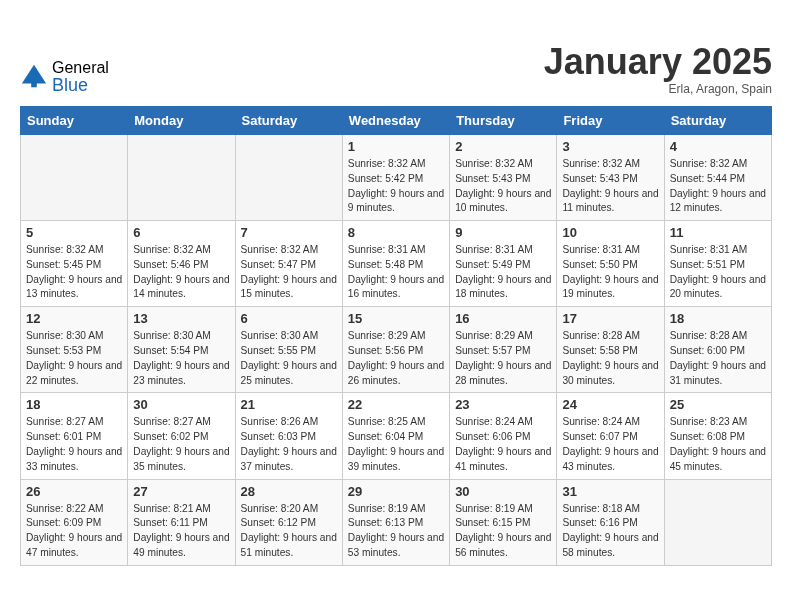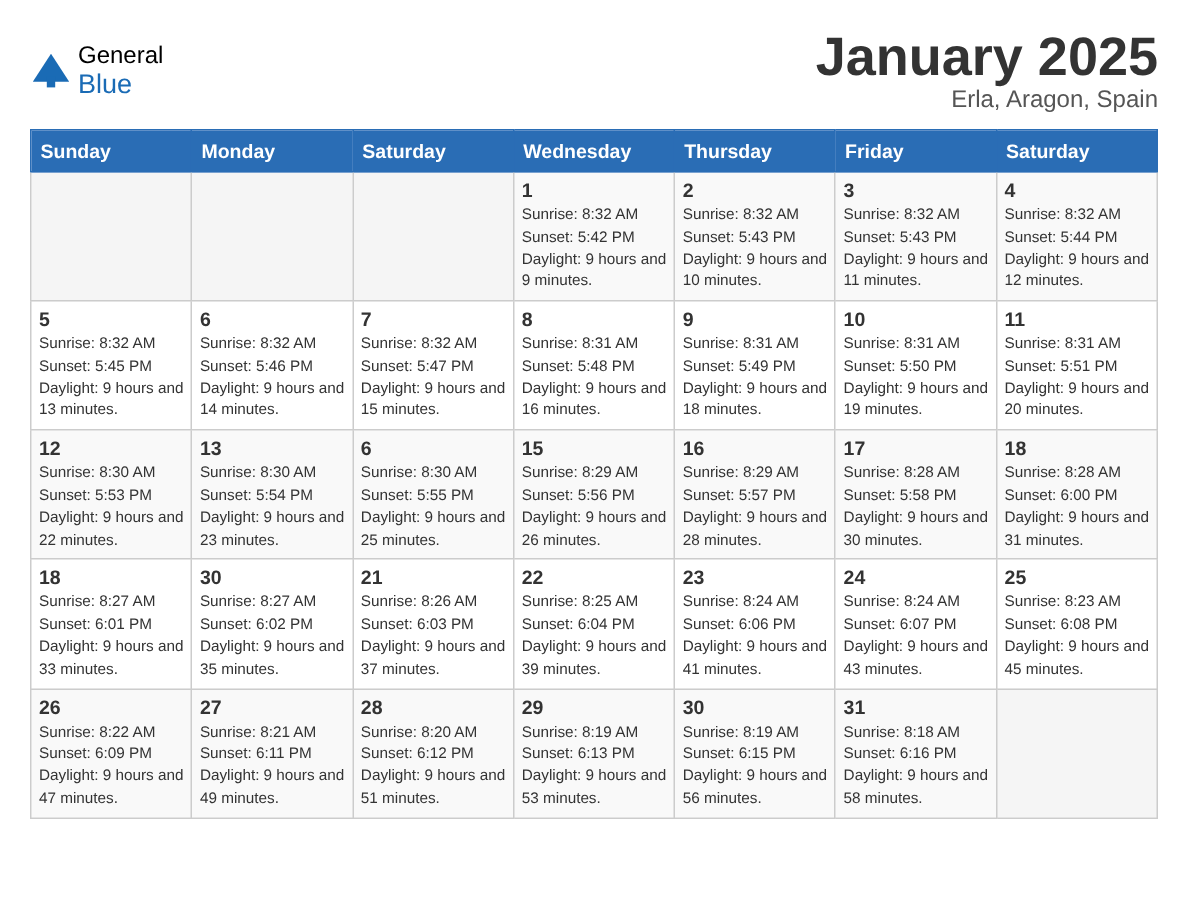--- a/index.html
+++ b/index.html
@@ -6,21 +6,21 @@
     body {
       font-family: Arial, sans-serif;
       background: #fff;
       width: 792px;
       min-height: 612px;
       padding: 20px;
     }
     .header {
       display: flex;
       justify-content: space-between;
-      align-items: center;
+      align-items: flex-end;
       margin-bottom: 10px;
     }
     .logo {
       display: flex;
       align-items: center;
       gap: 4px;
     }
     .logo-text {
       display: flex;
       flex-direction: column;
@@ -30,29 +30,30 @@
       font-size: 18px;
       font-weight: normal;
       color: #1a6bb5;
     }
     .logo-icon {
       width: 28px;
       height: 28px;
     }
     .title-block {
       text-align: right;
+      margin-top: 24px;
     }
     .month-title {
       font-size: 36px;
       font-weight: bold;
       color: #333;
       line-height: 1;
     }
     .location {
-      font-size: 16px;
+      font-size: 12px;
       color: #555;
       margin-top: 2px;
     }
     table {
       width: 100%;
       border-collapse: collapse;
       table-layout: fixed;
     }
     thead th {
       background-color: #2a6db5;

